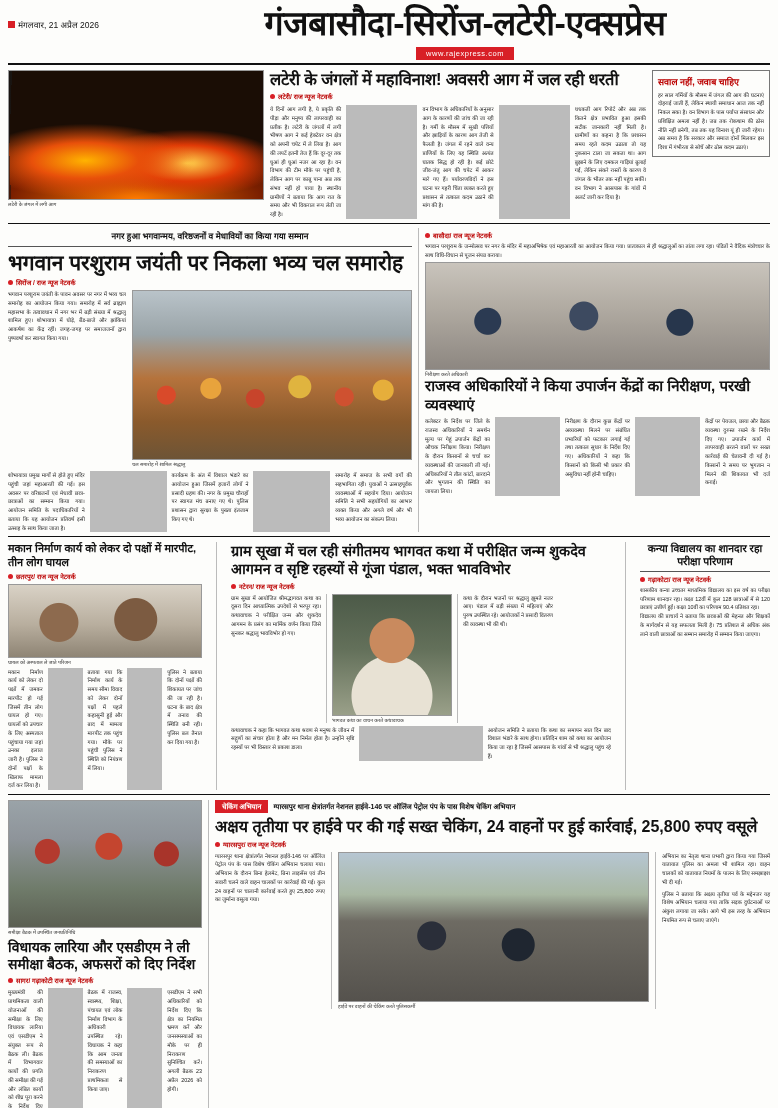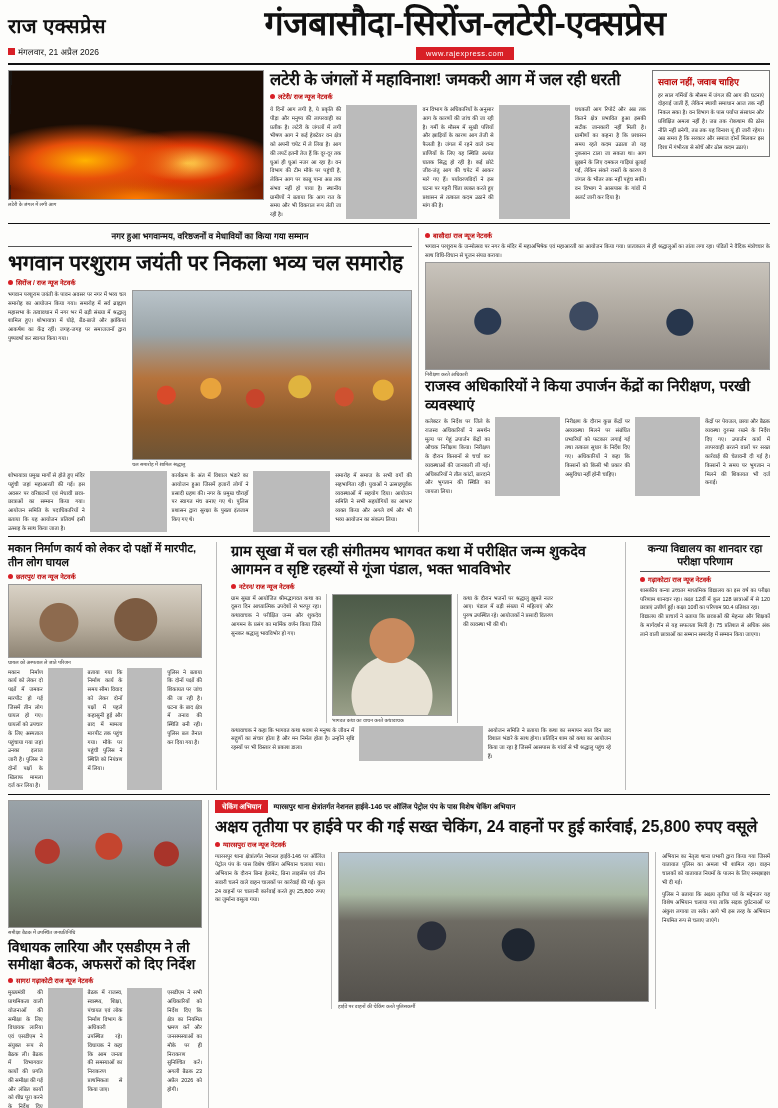--- a/index.html
+++ b/index.html
@@ -158,41 +158,40 @@
   }
   .s4r-txt { width:108px; }
 </style>
 </head>
 <body>
 
 <div class="page">
 
   <div class="masthead">
     <div class="mh-left">
-      <div class="mh-logo">राज एक्सप्रेस</div>
       <div class="mh-date">
         <span class="mh-sq"></span>
         <span>मंगलवार, 21 अप्रैल 2026</span>
       </div>
     </div>
     <div class="mh-center">
       <div class="mh-title">गंजबासौदा-सिरोंज-लटेरी-एक्सप्रेस</div>
       <div class="mh-url">www.rajexpress.com</div>
     </div>
   </div>
 
   <div class="sec1">
     <div>
       <div class="s1-photo photo">
           <div class="fire"></div>
         </div>
       <div class="cap">लटेरी के जंगल में लगी आग</div>
     </div>
     <div class="s1-mid">
-      <div class="s1-head">लटेरी के जंगलों में महाविनाश! जमकरी आग में जल रही धरती</div>
+      <div class="s1-head">लटेरी के जंगलों में महाविनाश! अवसरी आग में जल रही धरती</div>
       <div class="byline">
         <span class="dot"></span>
         <span>लटेरी/ राज न्यूज नेटवर्क</span>
       </div>
       <div class="s1-cols">
         <div class="body-txt">ये दिनों आग लगी है, ये प्रकृति की पीड़ा और मनुष्य की लापरवाही का प्रतीक है। लटेरी के जंगलों में लगी भीषण आग ने कई हेक्टेयर वन क्षेत्र को अपनी चपेट में ले लिया है। आग की लपटें इतनी तेज हैं कि दूर-दूर तक धुआं ही धुआं नजर आ रहा है। वन विभाग की टीम मौके पर पहुंची है, लेकिन आग पर काबू पाना अब तक संभव नहीं हो पाया है। स्थानीय ग्रामीणों ने बताया कि आग रात के समय और भी विकराल रूप लेती जा रही है।</div>
         <div class="vline"></div>
         <div class="body-txt">वन विभाग के अधिकारियों के अनुसार आग के कारणों की जांच की जा रही है। गर्मी के मौसम में सूखी पत्तियों और झाड़ियों के कारण आग तेजी से फैलती है। जंगल में रहने वाले वन्य प्राणियों के लिए यह स्थिति अत्यंत घातक सिद्ध हो रही है। कई छोटे जीव-जंतु आग की चपेट में आकर मारे गए हैं। पर्यावरणविदों ने इस घटना पर गहरी चिंता व्यक्त करते हुए प्रशासन से तत्काल कदम उठाने की मांग की है।</div>
         <div class="vline"></div>
         <div class="body-txt">धधकती आग रिपोर्ट और अब तक कितने क्षेत्र प्रभावित हुआ इसकी सटीक जानकारी नहीं मिली है। ग्रामीणों का कहना है कि प्रशासन समय रहते कदम उठाता तो यह नुकसान टाला जा सकता था। आग बुझाने के लिए दमकल गाड़ियां बुलाई गईं, लेकिन संकरे रास्तों के कारण वे जंगल के भीतर तक नहीं पहुंच सकीं। वन विभाग ने आसपास के गांवों में अलर्ट जारी कर दिया है।</div>

